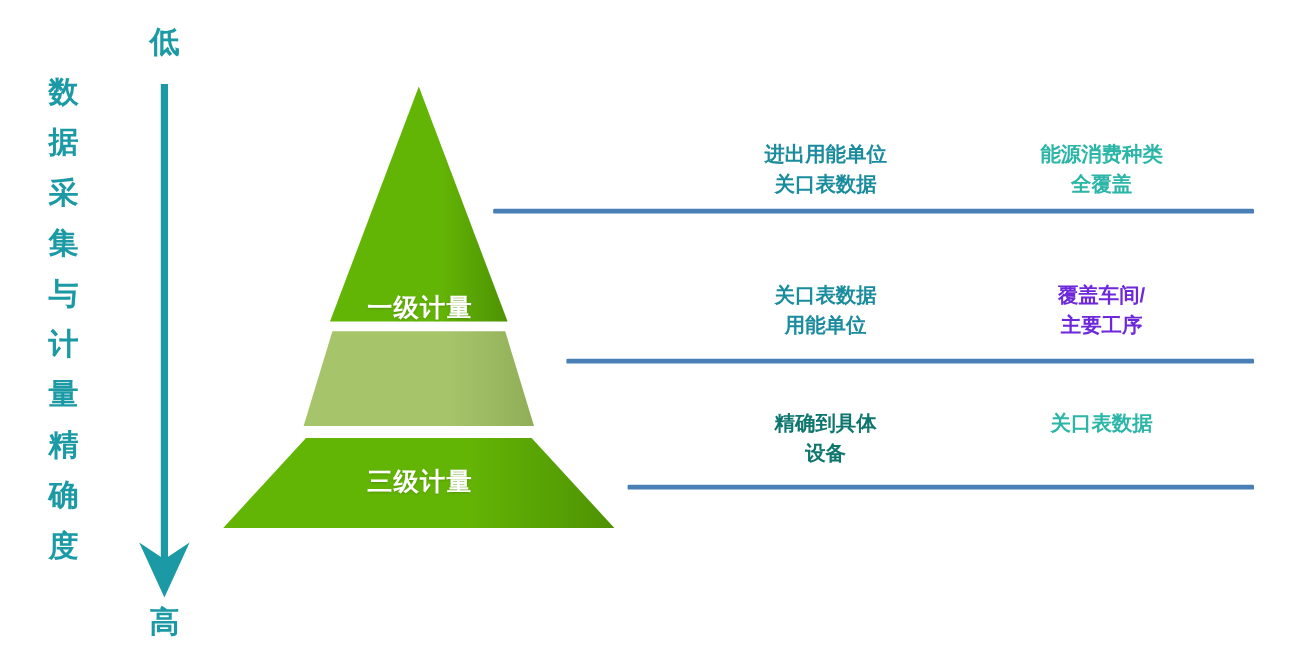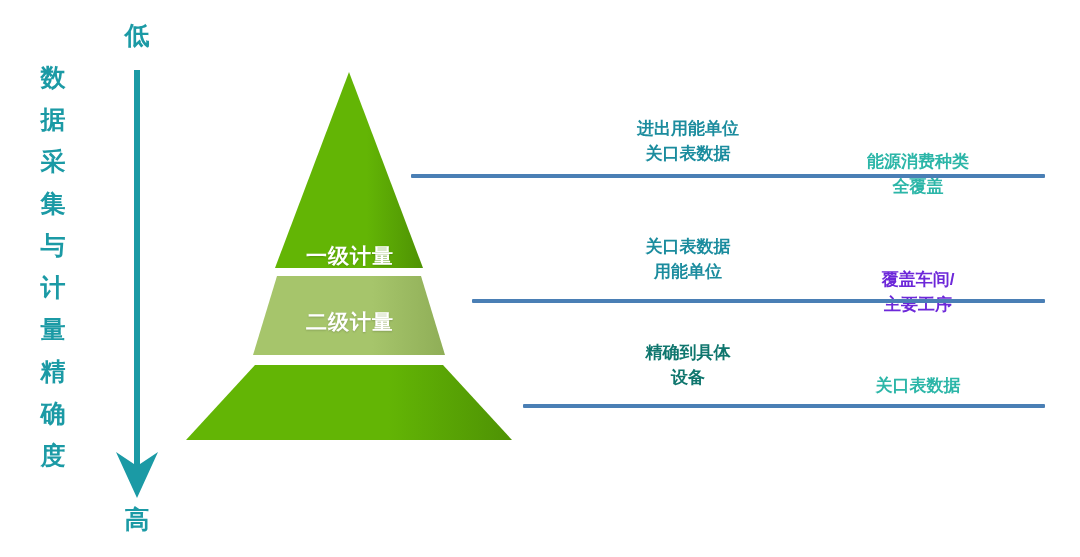--- a/index.html
+++ b/index.html
@@ -109,21 +109,21 @@
     position: absolute;
   }
   .row .col {
     position: absolute;
     font-size: 17px;
     font-weight: bold;
     line-height: 25px;
     white-space: pre-line;
   }
   .col.left-col  { left: 0px;   width: 210px; }
-  .col.right-col { left: 220px; width: 230px; margin-top: 33px; }
+  .col.right-col { left: 220px; width: 230px; }
 
   .rule {
     position: absolute;
     height: 4px;
     background: #4a7fb5;
     border-radius: 1px;
   }
 
   
   #row1 { left: 583px; top: 116px; width: 470px; }
@@ -182,21 +182,21 @@
         </linearGradient>
       </defs>
 
       <polygon points="179,12 253,208 105,208" fill="url(#gTop)"></polygon>
 
       <polygon points="107,216 251,216 275,295 83,295" fill="url(#gMid)"></polygon>
 
       <polygon points="85,305 273,305 342,380 16,380" fill="url(#gBot)"></polygon>
     </svg>
     <div class="tier-label t1">一级计量</div>
-    <div class="tier-label t2">二级计量</div>
+    <div class="tier-label t3">三级计量</div>
   </div>
 
   <div class="rows">
 
     <div class="row" id="row1">
       <div class="col left-col" style="color:#1b8c9e">进出用能单位
 关口表数据</div>
       <div class="col right-col" style="color:#2cb6a8">能源消费种类
 全覆盖</div>
     </div>

